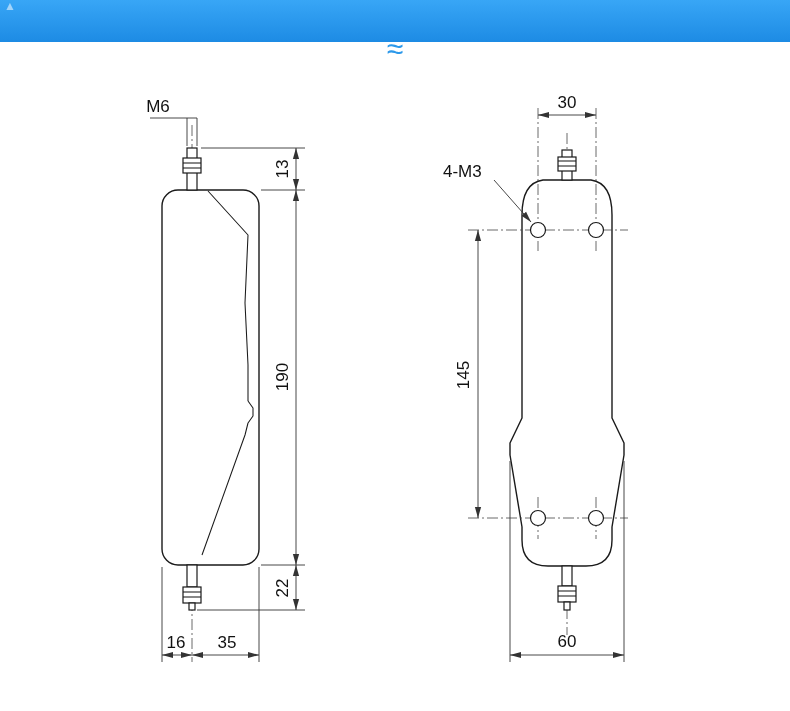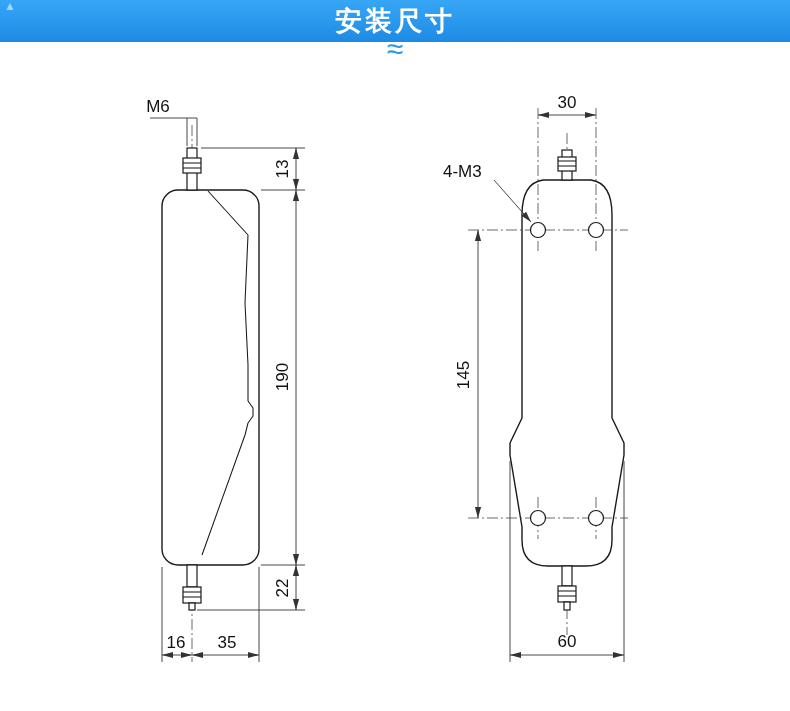--- a/index.html
+++ b/index.html
@@ -14,21 +14,20 @@
   .thin{stroke:#1a1a1a;stroke-width:1.05;fill:none;stroke-linejoin:round;}
   .dim{stroke:#333333;stroke-width:0.9;fill:none;}
   .cl{stroke:#444444;stroke-width:0.8;stroke-dasharray:11 3 2 3;fill:none;}
   .lbl{font:17px "Liberation Sans",sans-serif;fill:#111111;}
 </style>
 </head>
 <body>
 
 <div class="header">
   <div class="corner-arrow">▲</div>
-  <div class="header-title">安装尺寸</div>
 </div>
 <div class="wave-row">≈</div>
 
 <svg width="790" height="648" viewBox="0 0 790 648">
   <defs>
     <marker id="arr" refX="11" refY="4" markerWidth="12" markerHeight="8" orient="auto-start-reverse" markerUnits="userSpaceOnUse">
       <path d="M11,4 L0,0.9 L0,7.1 Z" fill="#333333"></path>
     </marker>
   </defs>
 

